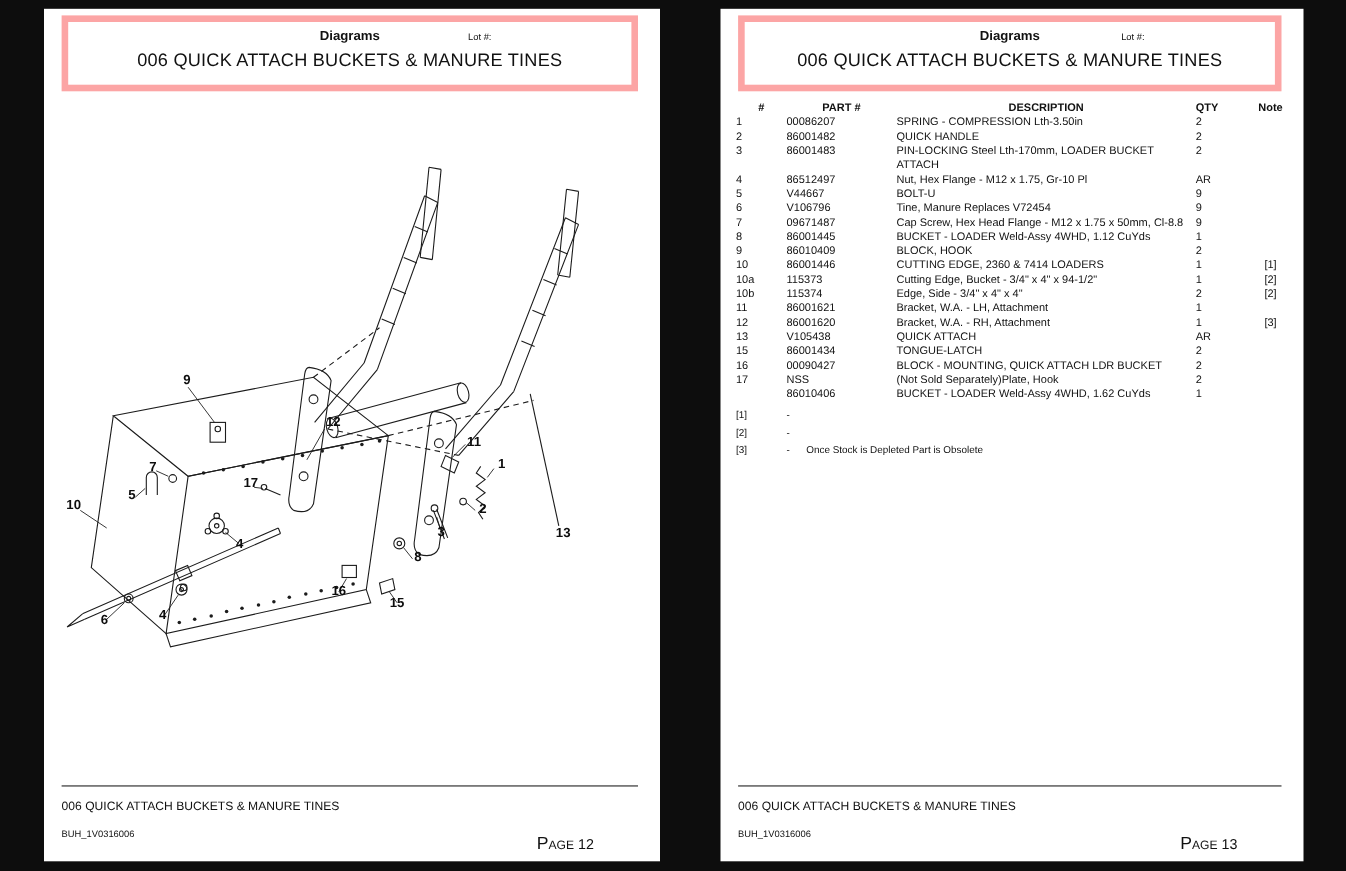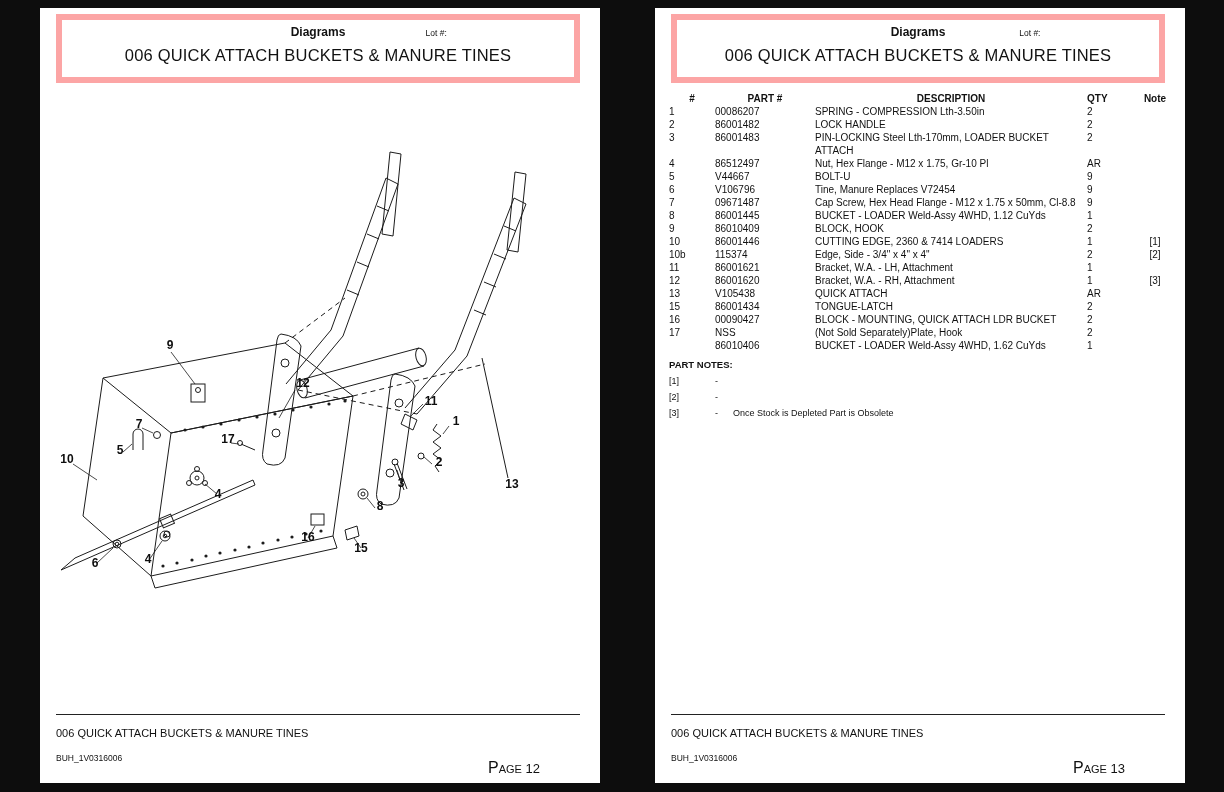--- a/index.html
+++ b/index.html
@@ -218,21 +218,21 @@
         <tr>
             <td class="c-num">1</td>
             <td class="c-part">00086207</td>
             <td class="c-desc">SPRING - COMPRESSION  Lth-3.50in</td>
             <td class="c-qty">2</td>
             <td class="c-note"></td>
           </tr>
         <tr>
             <td class="c-num">2</td>
             <td class="c-part">86001482</td>
-            <td class="c-desc">LOCK HANDLE</td>
+            <td class="c-desc">QUICK HANDLE</td>
             <td class="c-qty">2</td>
             <td class="c-note"></td>
           </tr>
         <tr>
             <td class="c-num">3</td>
             <td class="c-part">86001483</td>
             <td class="c-desc">PIN-LOCKING Steel Lth-170mm, LOADER BUCKET
 ATTACH</td>
             <td class="c-qty">2</td>
             <td class="c-note"></td>
@@ -280,20 +280,27 @@
             <td class="c-note"></td>
           </tr>
         <tr>
             <td class="c-num">10</td>
             <td class="c-part">86001446</td>
             <td class="c-desc">CUTTING EDGE, 2360 &amp; 7414 LOADERS</td>
             <td class="c-qty">1</td>
             <td class="c-note">[1]</td>
           </tr>
         <tr>
+            <td class="c-num">10a</td>
+            <td class="c-part">115373</td>
+            <td class="c-desc">Cutting Edge, Bucket - 3/4" x 4" x 94-1/2"</td>
+            <td class="c-qty">1</td>
+            <td class="c-note">[2]</td>
+          </tr>
+        <tr>
             <td class="c-num">10b</td>
             <td class="c-part">115374</td>
             <td class="c-desc">Edge, Side - 3/4" x 4" x 4"</td>
             <td class="c-qty">2</td>
             <td class="c-note">[2]</td>
           </tr>
         <tr>
             <td class="c-num">11</td>
             <td class="c-part">86001621</td>
             <td class="c-desc">Bracket, W.A. - LH, Attachment</td>
@@ -339,21 +346,20 @@
             <td class="c-num"></td>
             <td class="c-part">86010406</td>
             <td class="c-desc">BUCKET - LOADER Weld-Assy 4WHD,  1.62 CuYds</td>
             <td class="c-qty">1</td>
             <td class="c-note"></td>
           </tr>
       </tbody>
     </table>
 
     <div class="part-notes">
-      <div class="pn-title">PART NOTES:</div>
       <div class="pn-row">
         <span class="pn-ref">[1]</span>
         <span class="pn-dash">-</span>
       </div>
       <div class="pn-row">
         <span class="pn-ref">[2]</span>
         <span class="pn-dash">-</span>
       </div>
       <div class="pn-row">
         <span class="pn-ref">[3]</span>

